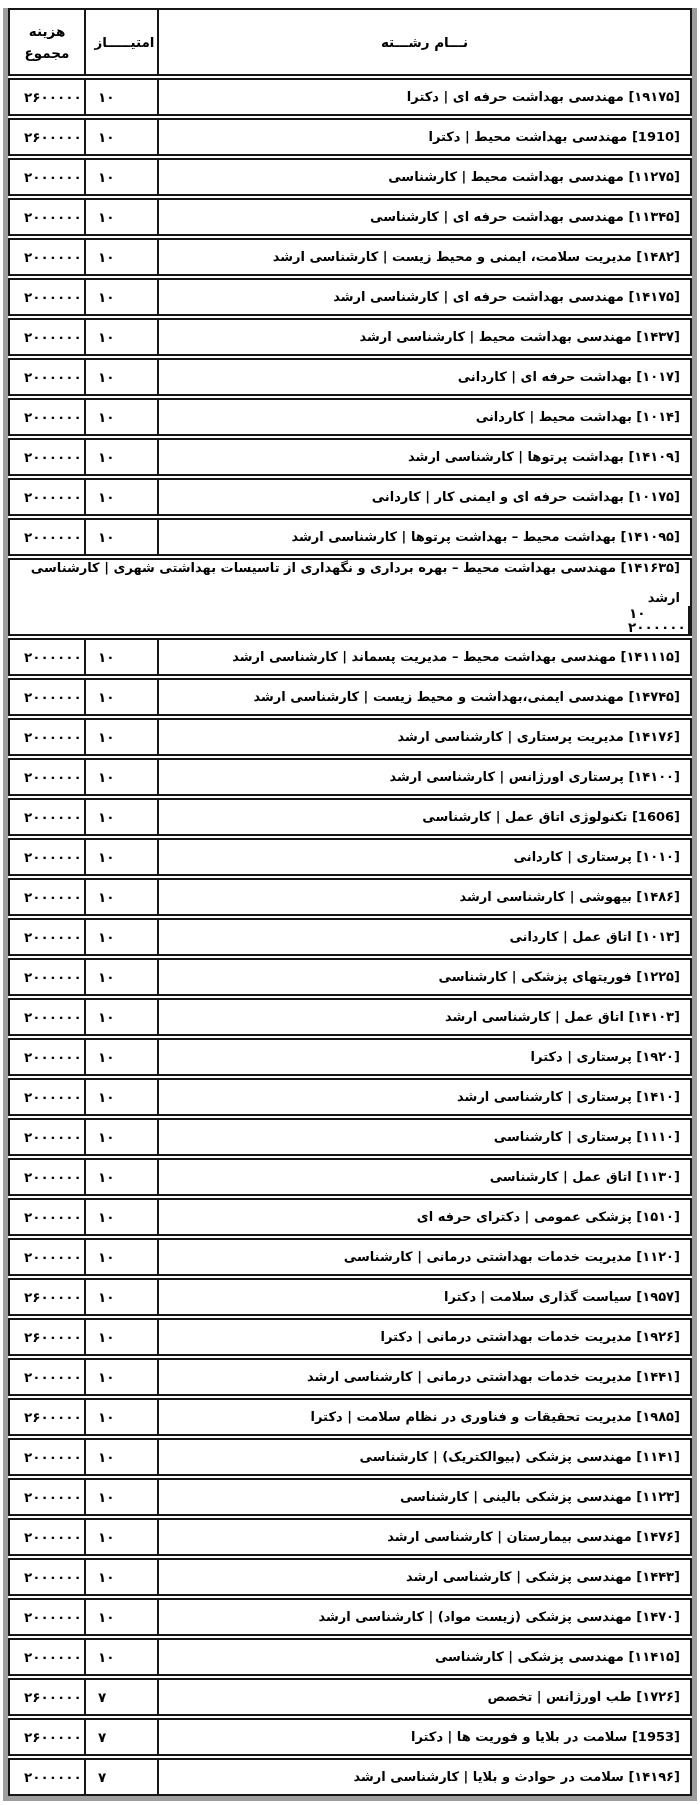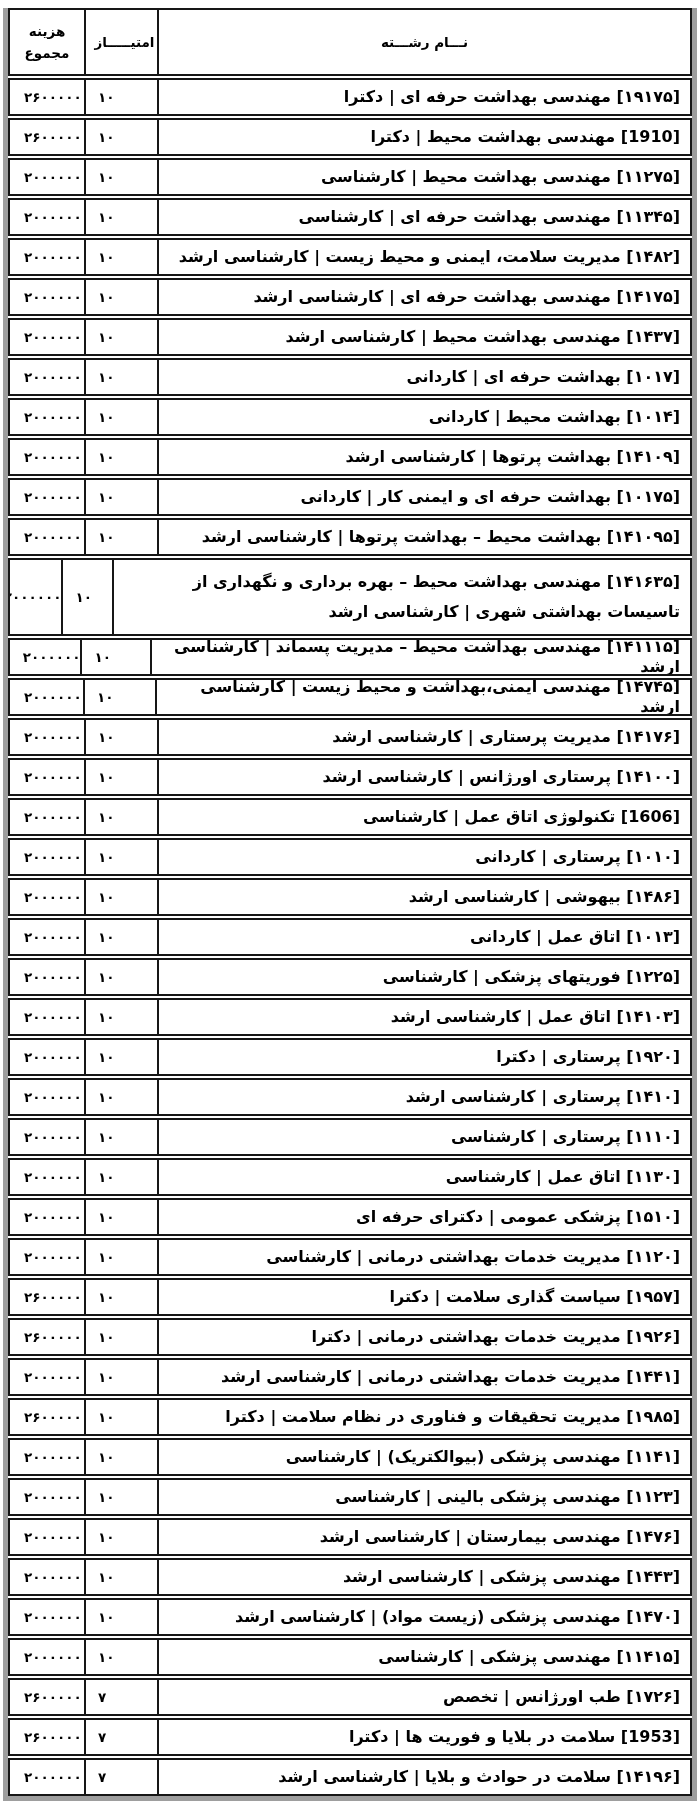--- a/index.html
+++ b/index.html
@@ -20,42 +20,42 @@
   .box{
     box-sizing:border-box;
     width:100%;
     border:2px solid #161616;
     background:#fff;
     display:flex;
     flex-direction:row; 
   }
   .header.box{height:68px;margin-bottom:2px;}
   .row.box{height:38px;margin-top:2px;}
-  .row.box.tall{height:78px;}
+  .row.box.tall{height:78px;flex-direction:column;}
   .row.box:first-child{margin-top:0;}
   .cell{
     display:flex;align-items:center;
     font-weight:bold;font-size:13.5px;line-height:20px;
     box-sizing:border-box;
     overflow:hidden;
   }
   
   .cell.name{flex:1 1 auto;justify-content:flex-start;padding:2px 10px 2px 6px;text-align:right;}
   .cell.score{width:73px;justify-content:flex-start;padding:0 0 0 6px;border-right:2px solid #161616;}
   .cell.score span{width:100%;text-align:left;padding-left:6px;}
   .cell.cost{width:76px;justify-content:flex-start;padding:0 0 0 7px;border-right:2px solid #161616;}
   .cell.cost span{width:100%;text-align:left;padding-left:7px;}
   
   .header .cell.name{justify-content:center;text-align:center;padding:0;}
   .header .cell.score{justify-content:center;}
   .header .cell.score span{text-align:center;padding:0;}
   .header .cell.cost{flex-direction:column;justify-content:center;padding:0;}
   .header .cell.cost .line{text-align:center;width:100%;line-height:22px;font-weight:bold;}
   .row .cell.score,.row .cell.cost{font-size:13.5px;}
-  .row .cell.name{font-size:16px;}
+  .row .cell.name{font-size:13px;}
   .tall .cell.name{line-height:30px;}
 </style>
 </head>
 <body>
 
 <div class="frame">
 
   <div class="header box">
     <div class="cell name">نـــام رشـــته</div>
     <div class="cell score">

